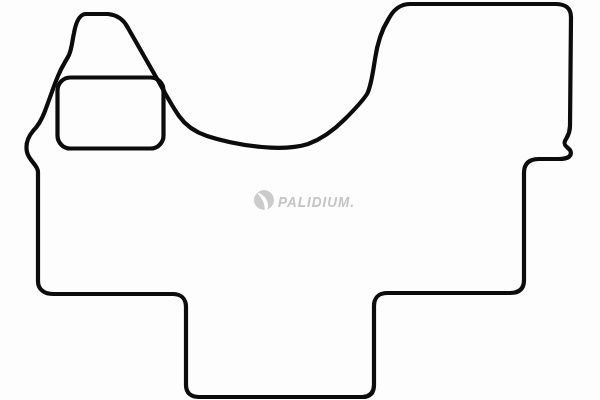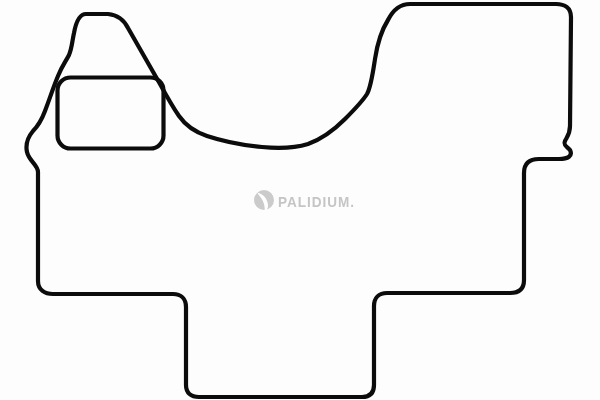--- a/index.html
+++ b/index.html
@@ -21,21 +21,21 @@
   .wm-text {
     font-family: "Liberation Sans", "DejaVu Sans", sans-serif;
     font-weight: 600;
     font-size: 14px;
     letter-spacing: 1px;
   }
 </style>
 </head>
 <body>
 
-<div class="stage" style="background: rgb(253, 253, 253);">
+<div class="stage" style="background: rgb(253, 253, 253); font-style: italic;">
   <svg viewBox="0 0 600 400" xmlns="http://www.w3.org/2000/svg">
 
     <path fill="none" stroke-width="4.2" stroke-linejoin="round" stroke-linecap="round" d="M 86 14
              L 108 14
              C 118 15 124 20 128 28
              C 136 42 145 58 160 84
              C 166 95 172 106 179 116
              C 186 126 195 132 207 136
              C 222 141 240 145 262 147
              C 278 148.5 295 148 308 144

